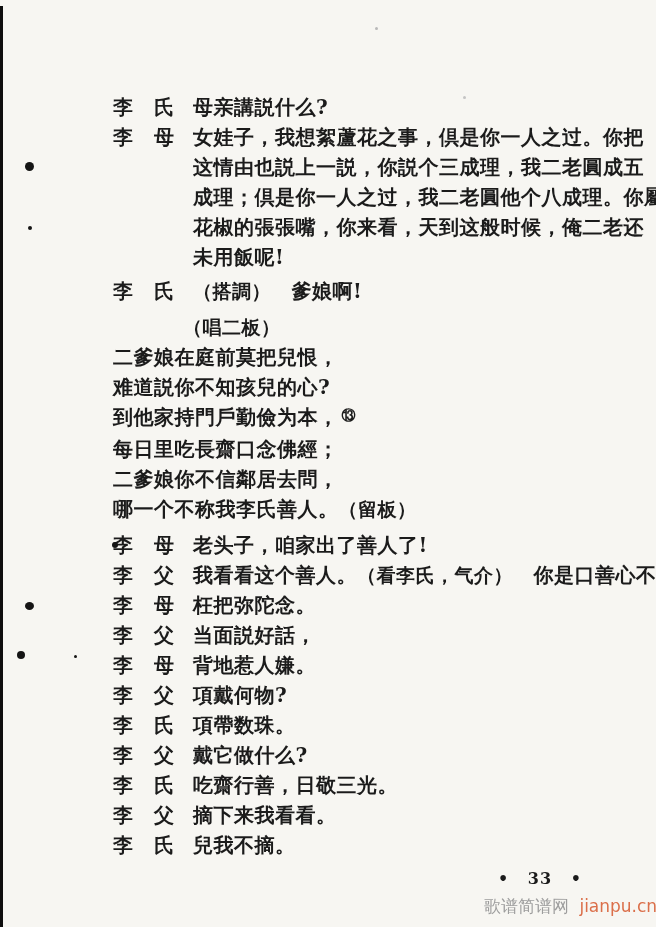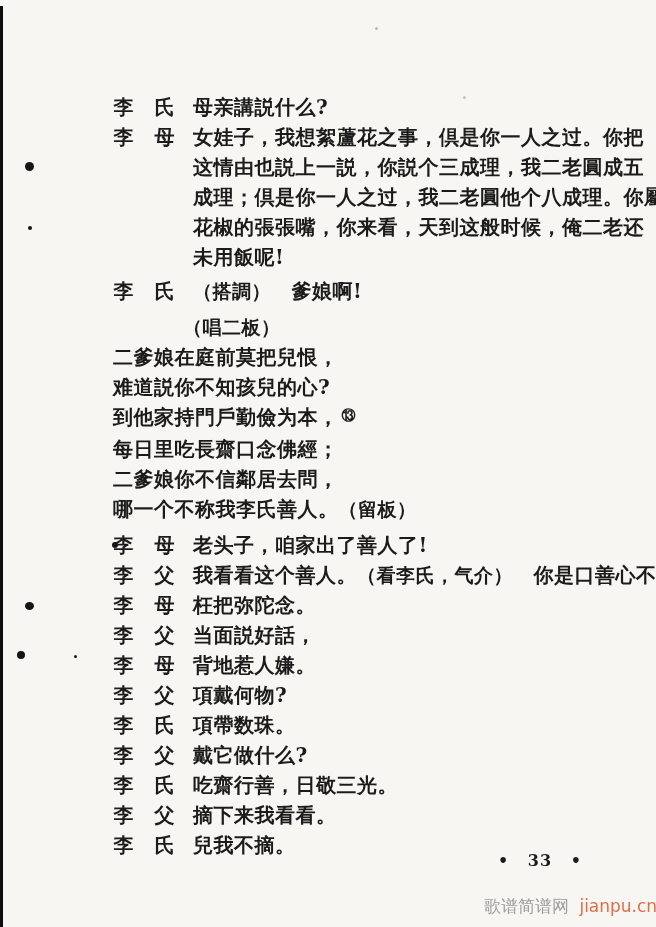--- a/index.html
+++ b/index.html
@@ -28,39 +28,38 @@
   .script-body{
     position:absolute;left:113px;top:92px;width:530px;
   }
   .row{
     display:flex;align-items:flex-start;
     min-height:30px;line-height:30px;
     color:var(--ink);
     font-size:20px;font-weight:700;
     letter-spacing:0.5px;
     white-space:nowrap;
-    text-align:right;
   }
   .row:nth-child(7){margin-top:4px;}
   .row:nth-child(15){margin-top:6px;}
   .speaker{
     display:inline-block;width:62px;margin-right:18px;
     flex:0 0 auto;
   }
   .row.cont .line-text{margin-left:80px;}
   .row.verse .line-text{}
   .row.ann .line-text{margin-left:70px;margin-top:6px;}
   .line-text .small{
     font-size:19px;font-weight:700;
   }
   .line-text .sup{
     position:relative;top:-4px;margin-left:3px;font-size:14px;
   }
   .page-number{
-    position:absolute;left:498px;top:851px;
+    position:absolute;left:498px;top:869px;
     color:var(--ink);font-size:16px;font-weight:700;
     word-spacing:12px;letter-spacing:1px;
   }
   .watermark{
     position:absolute;left:484px;top:895px;
     font-family:"DejaVu Sans","Liberation Sans",sans-serif;
     font-size:17px;white-space:nowrap;
   }
   .watermark .site{color:var(--wm-gray);}
   .watermark .domain{color:var(--wm-orange);margin-left:5px;}

